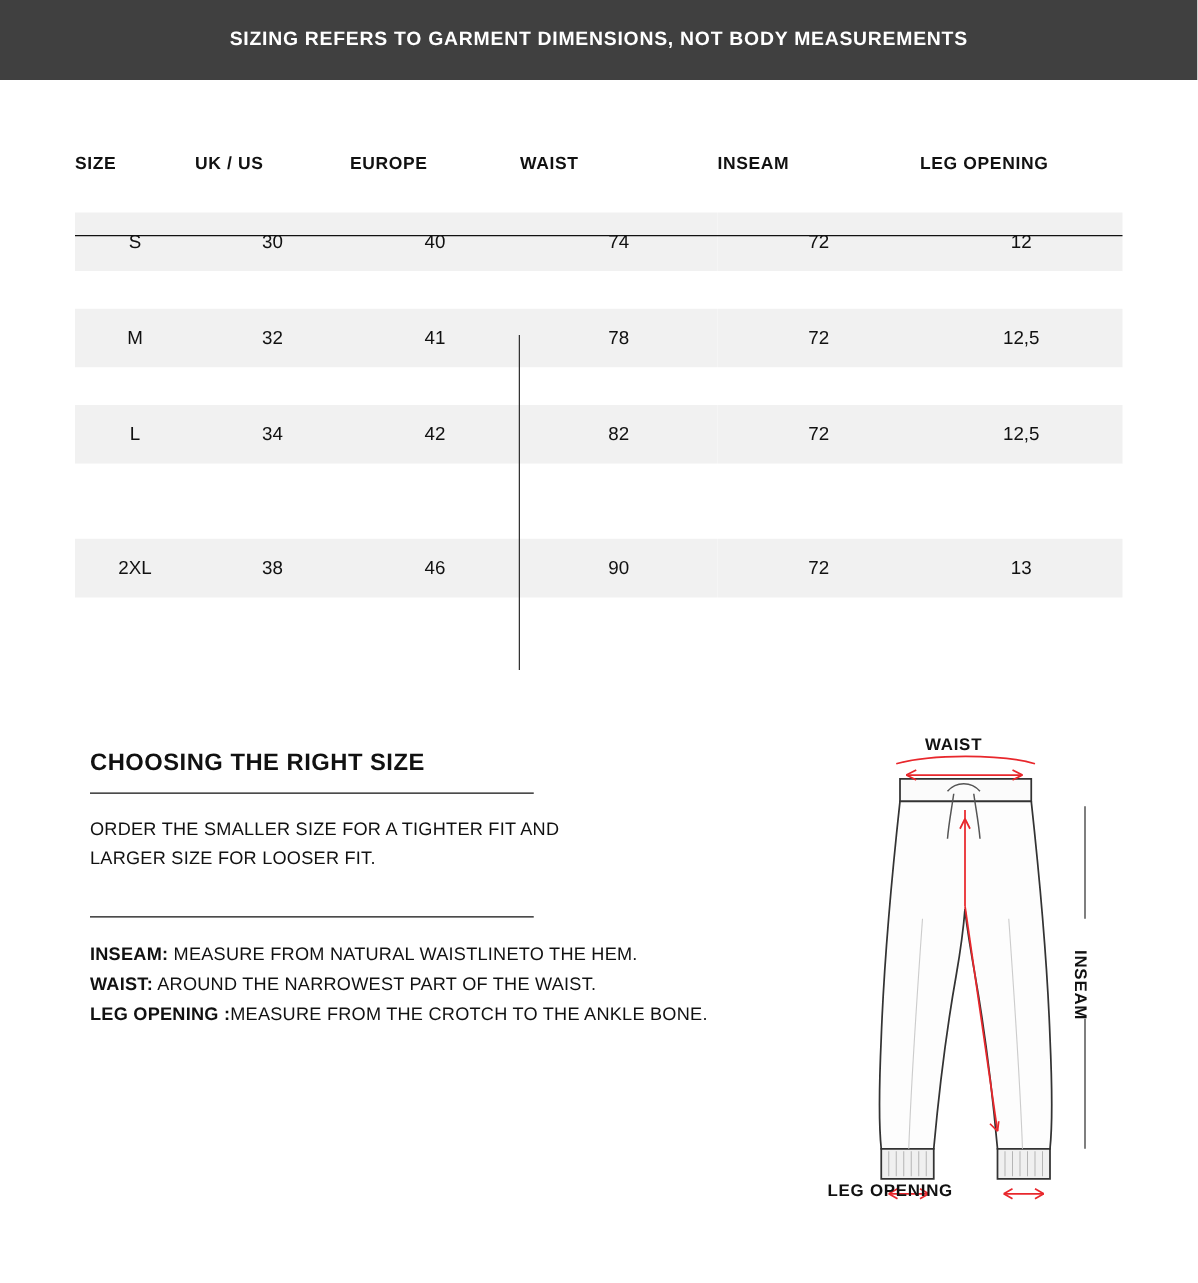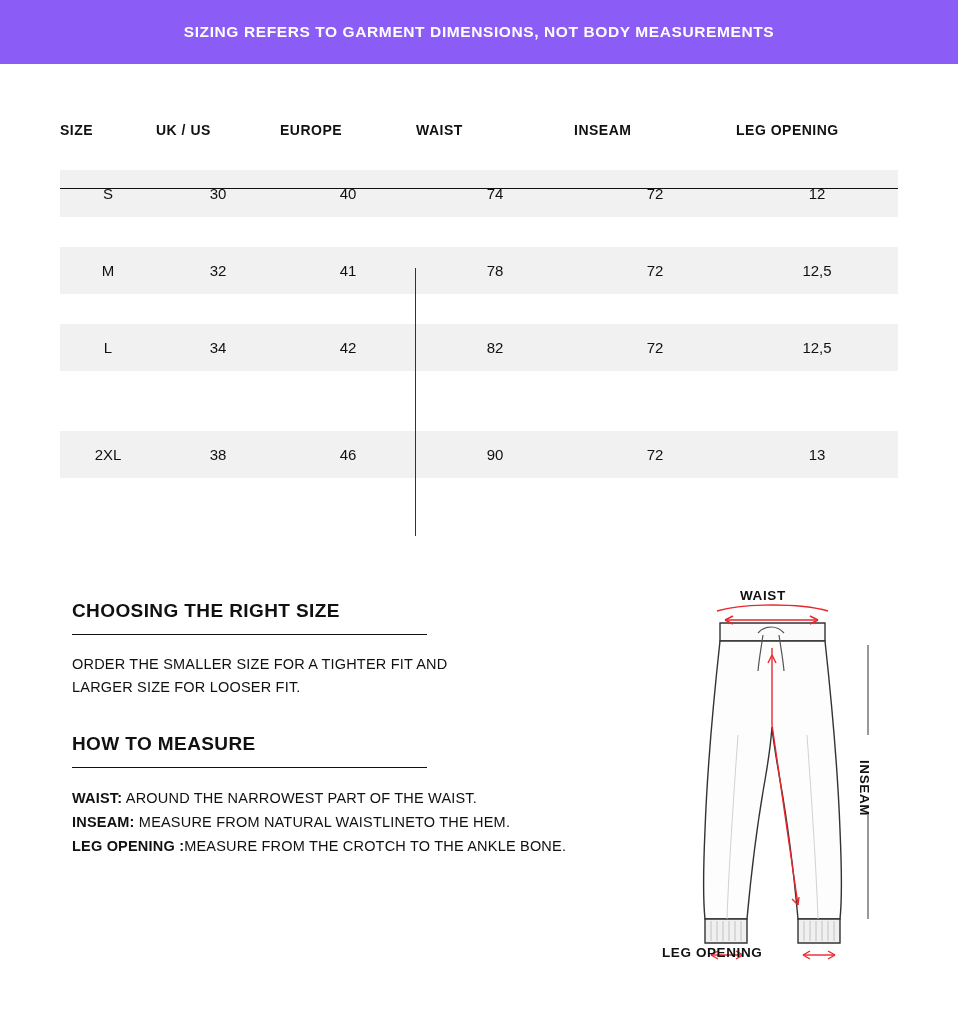--- a/index.html
+++ b/index.html
@@ -10,21 +10,21 @@
     font-family: "Liberation Sans", sans-serif;
     color: #111111;
     overflow: hidden;
   }
   .page { position: relative; width: 958px; height: 1026px; }
 
   
   .banner {
     width: 100%;
     height: 64px;
-    background: #8b5cf6;
+    background: #404040;
     color: #ffffff;
     display: flex;
     align-items: center;
     justify-content: center;
     letter-spacing: 0.6px;
     font-size: 15.5px;
     font-weight: bold;
   }
 
   
@@ -220,25 +220,24 @@
   </div>
 
   <div class="lower">
     <h2 class="sec-title">CHOOSING THE RIGHT SIZE</h2>
     <div class="sec-rule"></div>
     <p class="body-line">ORDER THE SMALLER SIZE FOR A TIGHTER FIT AND</p>
     <p class="body-line">LARGER SIZE FOR LOOSER FIT.</p>
 
     <div class="block-gap"></div>
 
-    <h2 class="sec-title">HOW TO MEASURE</h2>
     <div class="sec-rule short"></div>
 
+    <p class="measure-line"><b>INSEAM:</b><span> MEASURE FROM NATURAL WAISTLINETO THE HEM.</span></p>
     <p class="measure-line"><b>WAIST:</b><span> AROUND THE NARROWEST PART OF THE WAIST.</span></p>
-    <p class="measure-line"><b>INSEAM:</b><span> MEASURE FROM NATURAL WAISTLINETO THE HEM.</span></p>
     <p class="measure-line"><b>LEG OPENING :</b><span>MEASURE FROM THE CROTCH TO THE ANKLE BONE.</span></p>
   </div>
 
   <div class="illus">
     <div class="lbl lbl-waist">WAIST</div>
     <div class="lbl lbl-inseam">INSEAM</div>
     <div class="lbl lbl-leg">LEG OPENING</div>
 
     <svg width="320" height="400" viewBox="0 0 320 400">
       <g fill="none" stroke="#333" stroke-width="1.4">

